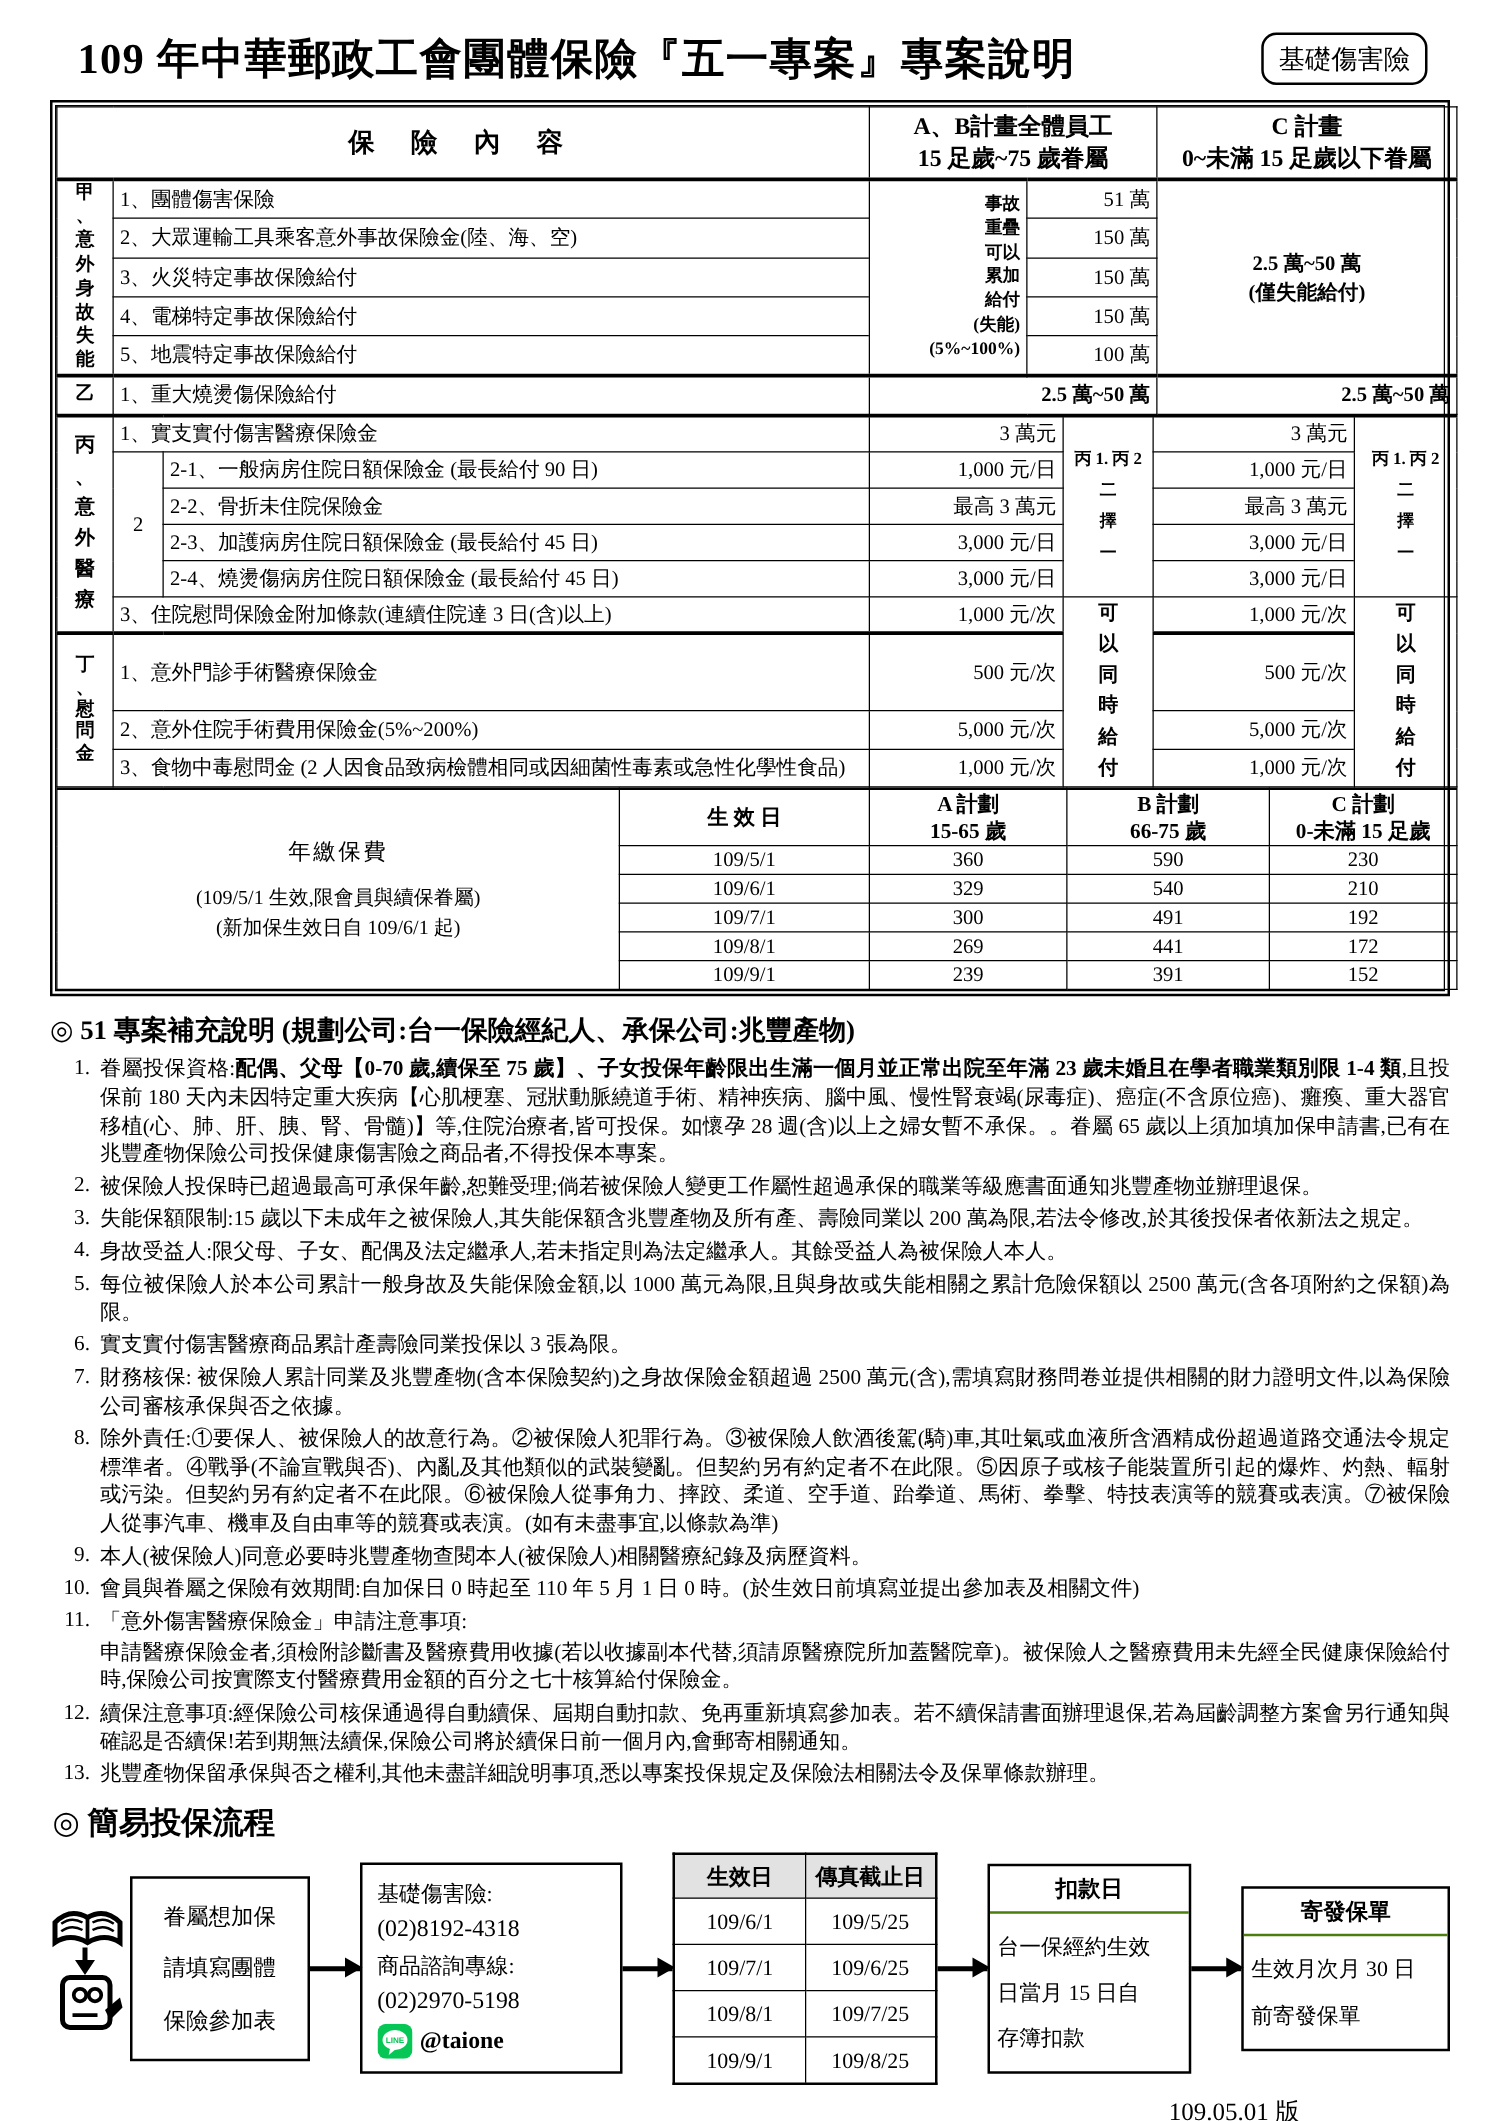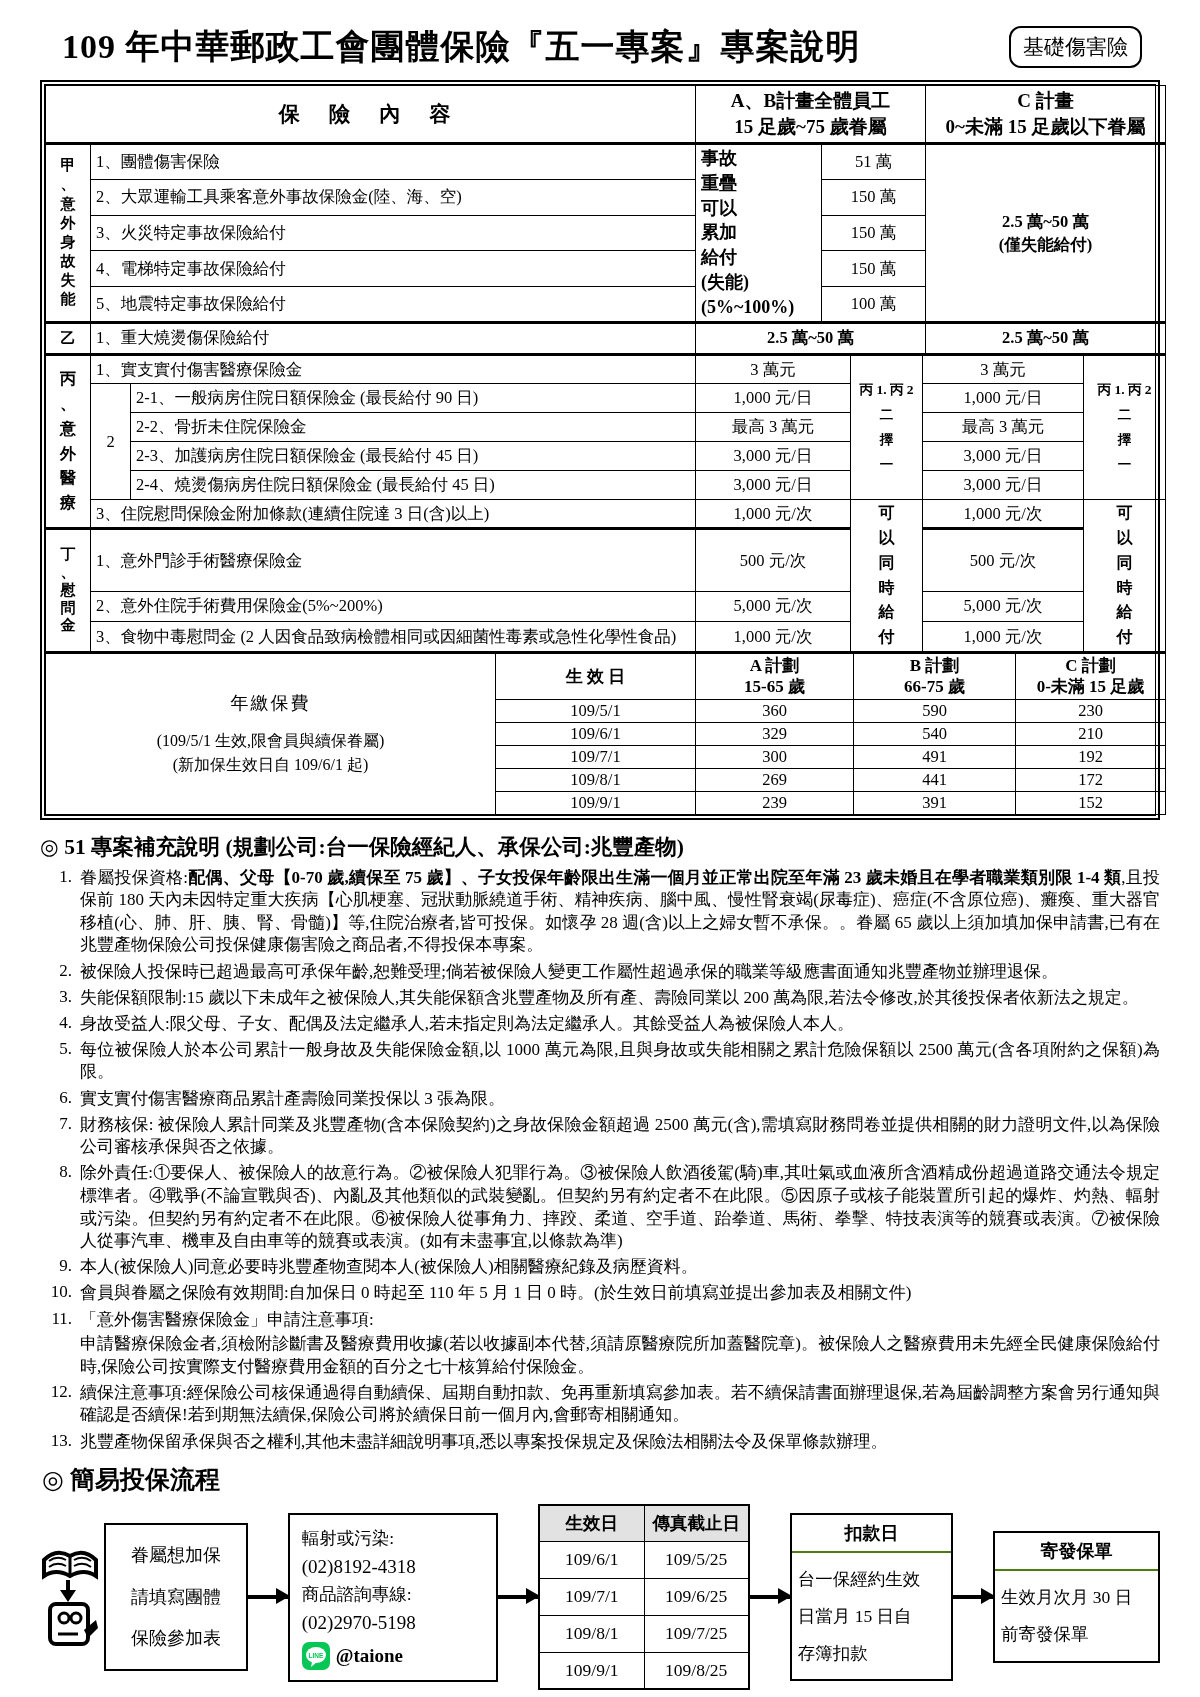--- a/index.html
+++ b/index.html
@@ -18,30 +18,30 @@
 
   
   .tbl-outer { border:2px solid #000; padding:2px; }
   .tbl-inner { border:1.5px solid #000; }
   table { border-collapse:collapse; table-layout:fixed; width:1120px; }
   td,th { border:1.5px solid #000; padding:1px 5px; font-size:16.5px; vertical-align:middle; }
   .pre { white-space:pre-line; }
   .ctr { text-align:center; }
   .vlabel { text-align:center; white-space:pre-line; font-weight:bold; font-size:15px; line-height:1.28; padding:0; }
   .rowname { text-align:left; }
-  .val { text-align:center; }
+  .val { text-align:right; }
   th { font-weight:bold; }
   .hdr th { height:58px; font-size:19px; }
   .hdr .lead { letter-spacing:12px; font-size:21px; }
   .t-a td { height:31px; }
   .t-b td { height:29px; }
   .t-p td { height:23px; text-align:center; font-size:16.5px; }
   .t-p th { font-size:17px; }
   .sec-top td, .sec-top th { border-top:3px solid #000; }
-  .overlap { font-weight:bold; font-size:18px; line-height:1.38; text-align:left; }
+  .overlap { font-weight:bold; font-size:14px; line-height:1.38; text-align:right; }
   .bigval { font-size:16.5px; font-weight:bold; text-align:center; white-space:pre-line; line-height:1.4; }
   .narrow { font-size:13.5px; line-height:1.85; text-align:center; font-weight:bold;margin-left:48px; }
   .vlab2 { font-size:16px; line-height:1.55; }
   .vlab3 { font-size:15px; line-height:1.18; }
   .prem-left { text-align:center; vertical-align:middle; }
   .prem-left .t1 { font-size:18px; font-weight:normal; letter-spacing:2px; margin-bottom:14px; }
   .prem-left .t2 { font-size:16px; line-height:1.5; }
   .prem-h { height:46px !important; line-height:1.25; }
 
   
@@ -385,21 +385,21 @@
 
     <div class="fbox fbox1">
       <div class="fb-lines pre">眷屬想加保
 請填寫團體
 保險參加表</div>
     </div>
 
     <div class="arrow"></div>
 
     <div class="fbox fbox2">
-      <div class="ln">輻射或污染:</div>
+      <div class="ln">基礎傷害險:</div>
       <div class="ln num">(02)8192-4318</div>
       <div class="ln" style="margin-top:0">商品諮詢專線:</div>
       <div class="ln num">(02)2970-5198</div>
       <div class="line-row">
         <svg width="28" height="28" viewBox="0 0 28 28">
           <rect x="0" y="0" width="28" height="28" rx="7" fill="#06C755"></rect>
           <ellipse cx="14" cy="13" rx="10" ry="8" fill="#fff"></ellipse>
           <path d="M10 20 L9 25 L15 20 Z" fill="#fff"></path>
           <text x="14" y="15.5" font-size="6.5" font-weight="bold" text-anchor="middle" fill="#06C755" font-family="Liberation Sans, sans-serif">LINE</text>
         </svg>

